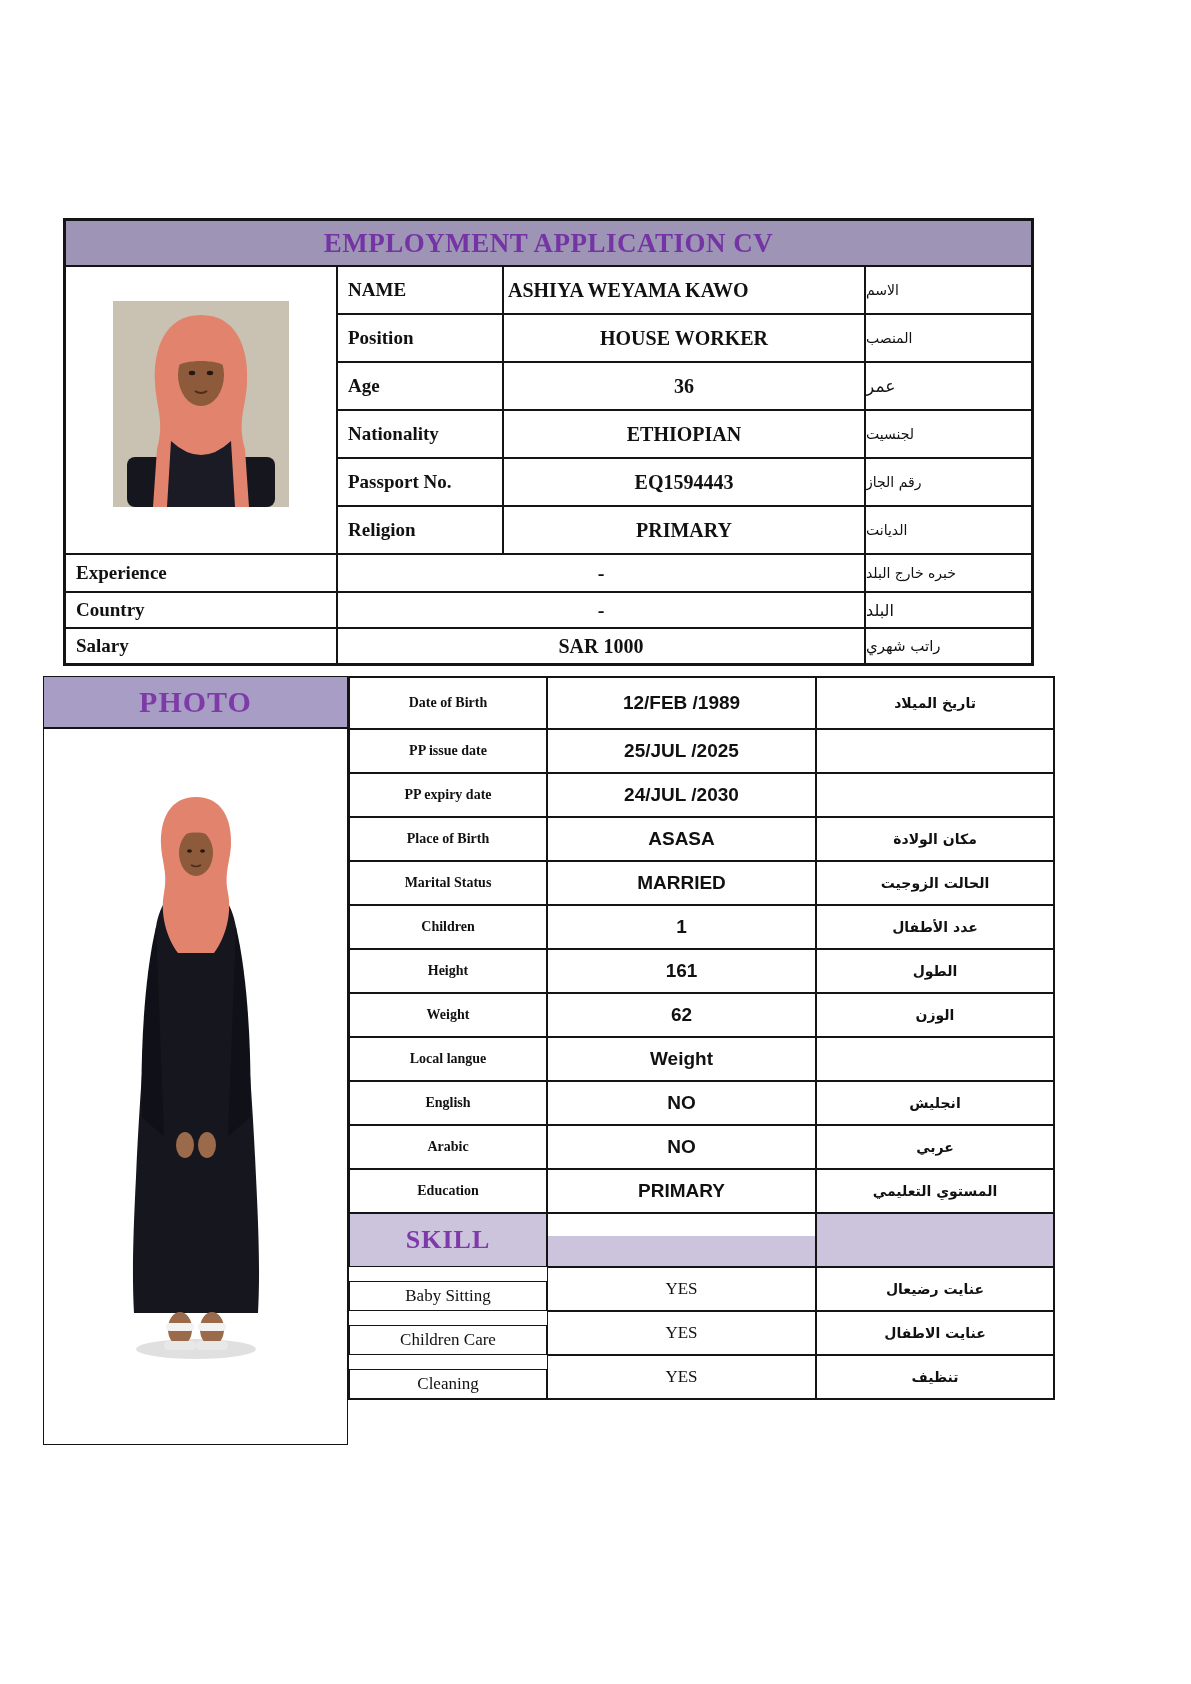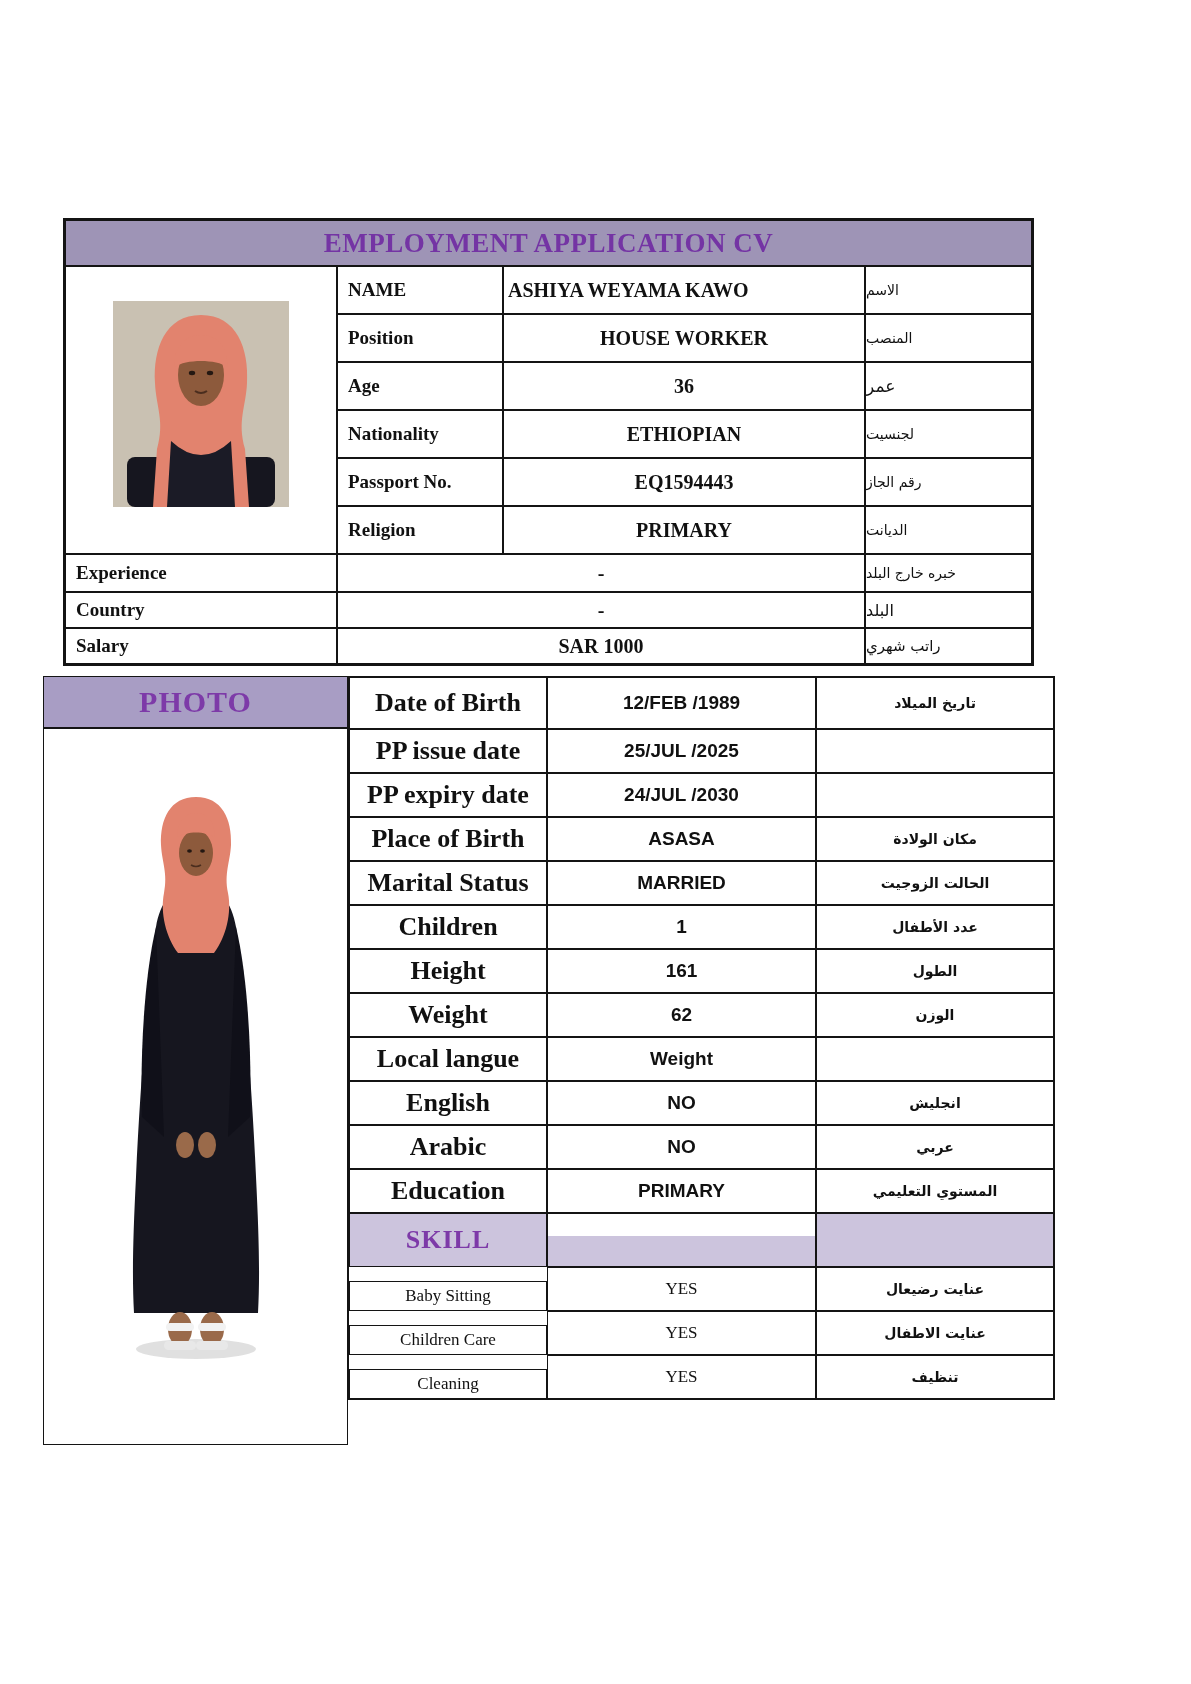--- a/index.html
+++ b/index.html
@@ -9,21 +9,21 @@
   }
   .page{position:absolute;inset:0;background:#fff;}
 
   
   .cell{
     box-sizing:border-box;display:flex;align-items:center;
     border:1.6px solid #141414;overflow:hidden;background:#fff;
   }
   .t2 .cell{border-width:1.3px;}
   .lbl{font-weight:bold;font-size:19px;padding-left:10px;}
-  .lbl-c{font-weight:bold;font-size:26px;justify-content:center;text-align:center;}
+  .lbl-c{font-weight:bold;font-size:14px;justify-content:center;text-align:center;}
   .val{font-weight:bold;font-size:20px;justify-content:center;text-align:center;}
   .val-sans{font-family:"Liberation Sans", sans-serif;font-size:19px;}
   .ar{
     font-family:"DejaVu Sans", sans-serif;font-weight:normal;font-size:14px;
     justify-content:flex-end;padding-right:8px;direction:rtl;
   }
   .ar-c{
     font-family:"DejaVu Sans", sans-serif;font-weight:bold;font-size:14px;
     justify-content:center;direction:rtl;text-align:center;
   }

